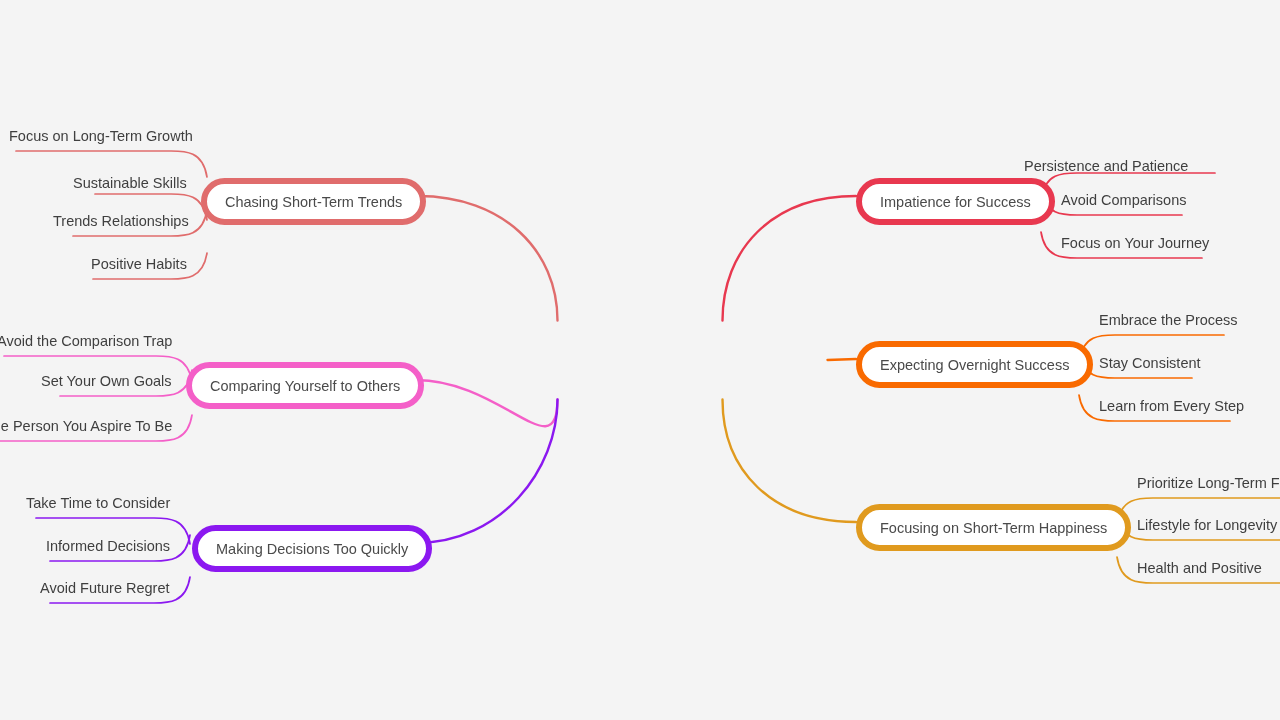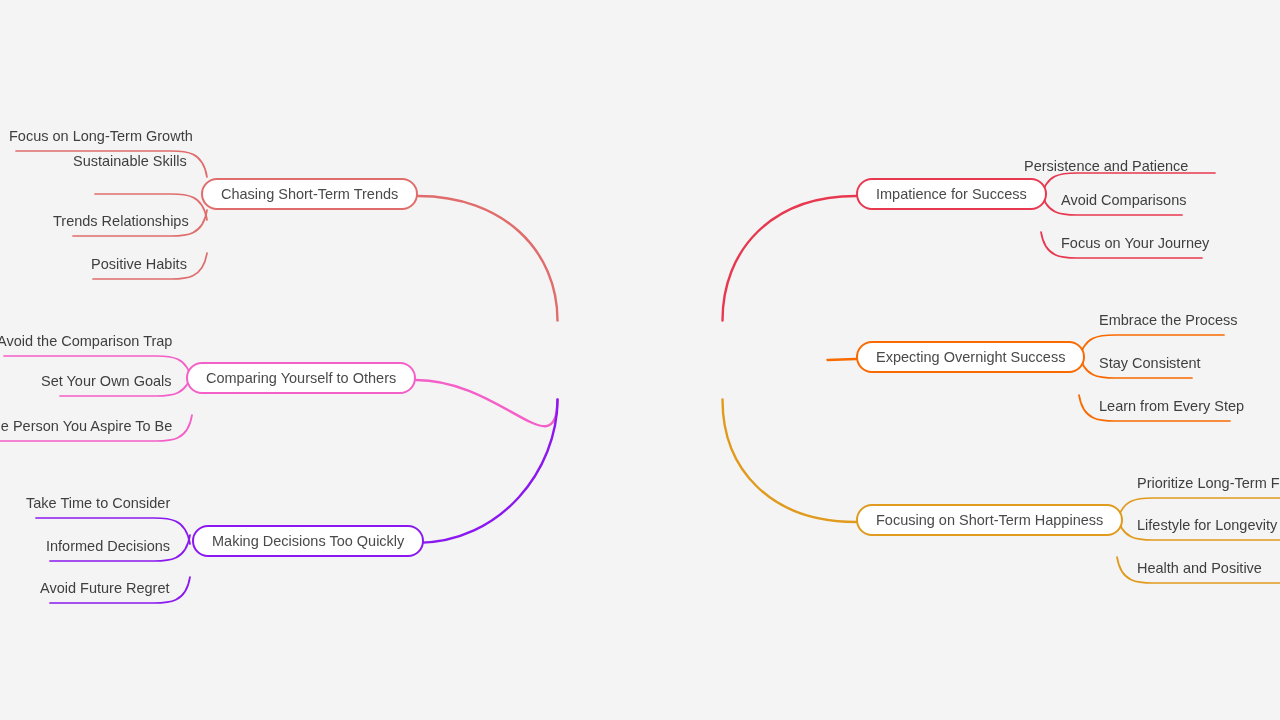--- a/index.html
+++ b/index.html
@@ -61,23 +61,23 @@
     border: 1px solid rgba(165, 210, 230, 0.38);
     border-radius: 3px;
     white-space: nowrap;
   }
 
   
   .branch {
     position: absolute;
     box-sizing: border-box;
     background: #ffffff;
-    border: 2px solid #f97316;
+    border: 6px solid #f97316;
     border-radius: 999px;
-    height: 32px;
+    height: 47px;
     display: flex;
     align-items: center;
     justify-content: center;
     padding: 0 18px;
     white-space: nowrap;
     font-size: 14.5px;
     color: #4a4a4a;
     z-index: 8;
   }
 
@@ -129,21 +129,21 @@
   <div id="branch-layer">
       <div class="branch" style="border-color: rgb(224, 108, 108); top: 178px; visibility: visible; left: 201px;">Chasing Short-Term Trends</div>
       <div class="branch" style="border-color: rgb(244, 95, 200); top: 362px; visibility: visible; left: 186px;">Comparing Yourself to Others</div>
       <div class="branch" style="border-color: rgb(139, 24, 240); top: 525px; visibility: visible; left: 192px;">Making Decisions Too Quickly</div>
       <div class="branch" style="border-color: rgb(232, 56, 79); top: 178px; visibility: visible; left: 856px;">Impatience for Success</div>
       <div class="branch" style="border-color: rgb(249, 106, 0); top: 341px; visibility: visible; left: 856px;">Expecting Overnight Success</div>
       <div class="branch" style="border-color: rgb(224, 154, 30); top: 504px; visibility: visible; left: 856px;">Focusing on Short-Term Happiness</div>
     </div>
   <div id="leaf-layer">
       <div class="leaf left" style="top: 128px; visibility: visible; left: 3px; margin-left: 6px;">Focus on Long-Term Growth</div>
-      <div class="leaf left" style="top: 153px; visibility: visible; left: 73px; text-align: center;">Sustainable Skills</div>
+      <div class="leaf left" style="top: 175px; visibility: visible; left: 73px; text-align: center;">Sustainable Skills</div>
       <div class="leaf left" style="top: 213px; visibility: visible; left: 53px;">Trends Relationships</div>
       <div class="leaf left" style="top: 256px; visibility: visible; left: 91px;">Positive Habits</div>
       <div class="leaf left" style="top: 333px; visibility: visible; left: -3px;">Avoid the Comparison Trap</div>
       <div class="leaf left" style="top: 373px; visibility: visible; left: 41px;">Set Your Own Goals</div>
       <div class="leaf left" style="top: 418px; visibility: visible; left: -33px;">Be the Person You Aspire To Be</div>
       <div class="leaf left" style="top: 495px; visibility: visible; left: 26px;">Take Time to Consider</div>
       <div class="leaf left" style="top: 538px; visibility: visible; left: 46px;">Informed Decisions</div>
       <div class="leaf left" style="top: 580px; visibility: visible; left: 40px;">Avoid Future Regret</div>
       <div class="leaf right" style="top: 150px; visibility: visible; left: 1024px; margin-top: 8px;">Persistence and Patience</div>
       <div class="leaf right" style="top: 192px; visibility: visible; left: 1061px;">Avoid Comparisons</div>

